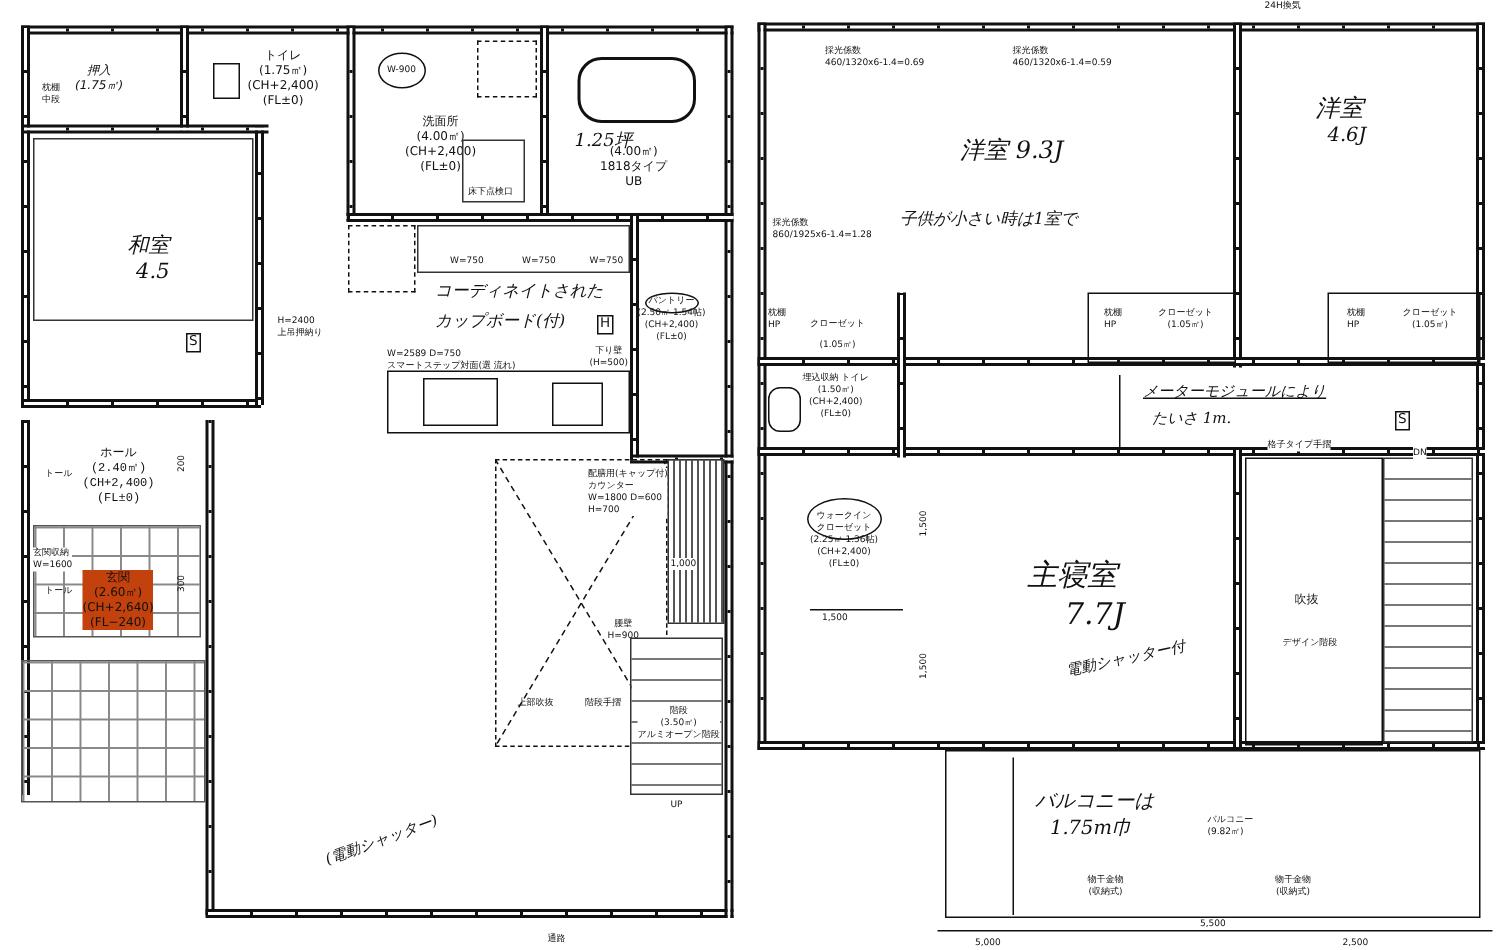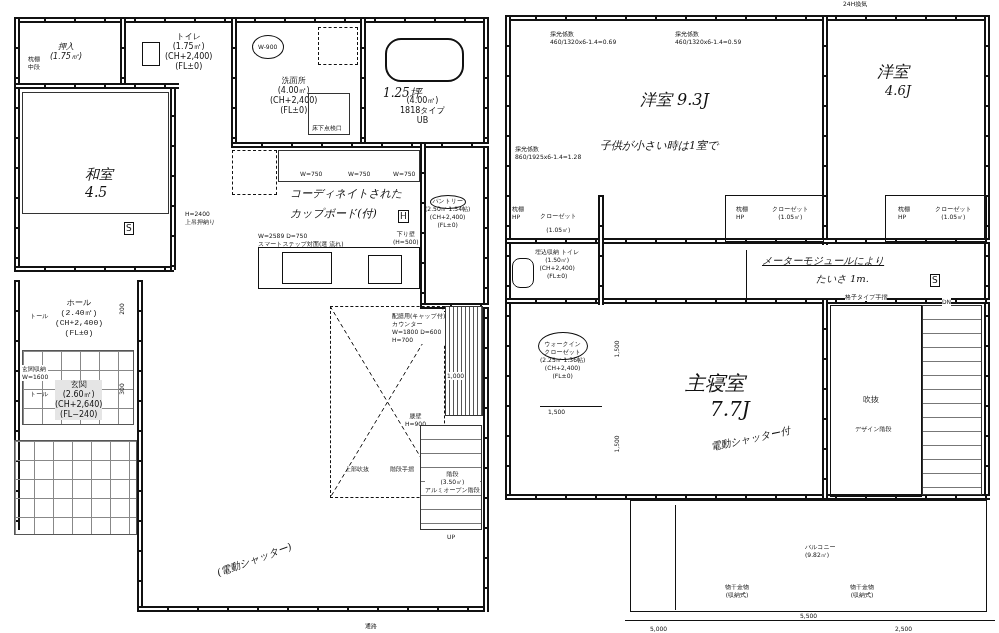--- a/index.html
+++ b/index.html
@@ -70,21 +70,21 @@
 
   <div class="abs" style="left:385px;top:38px;width:75px;height:40px;border:2px solid #111;border-radius:16px;"></div>
   <div class="hand" style="left:383px;top:85px;font-size:12px;">1.25坪</div>
   <div class="lbl" style="left:400px;top:96px;">
     <div>(4.00㎡)</div>
     <div>1818タイプ</div>
     <div>UB</div>
   </div>
 
   <div class="abs" style="left:22px;top:92px;width:145px;height:120px;border:1px solid #333;"></div>
-  <div class="hand" style="left:85px;top:166px;text-align:left;">
+  <div class="hand" style="left:85px;top:155px;text-align:right;">
     <div>和室</div>
     <div>4.5</div>
   </div>
   <div class="icon" style="left:124px;top:222px;border:1px solid #111;padding:1px;">S</div>
   <div class="lbl small" style="left:185px;top:210px;text-align:left;">
     <div>H=2400</div>
     <div>上吊押納り</div>
   </div>
 
   <div class="dash" style="left:232px;top:150px;width:45px;height:45px;"></div>
@@ -124,21 +124,21 @@
   </div>
   <div class="lbl small" style="left:116px;top:305px;transform:rotate(-90deg);">200</div>
 
   <div class="tile" style="left:22px;top:350px;width:112px;height:75px;"></div>
   <div class="lbl small" style="left:30px;top:312px;">トール</div>
   <div class="lbl small" style="left:22px;top:365px;text-align:left;background:#fff;">
     <div>玄関収納</div>
     <div>W=1600</div>
   </div>
   <div class="lbl small" style="left:30px;top:390px;">トール</div>
-  <div class="lbl" style="left:55px;top:380px;background:#e5e5e5;">
+  <div class="lbl" style="left:55px;top:380px;background:#c2410c;">
     <div>玄関</div>
     <div>(2.60㎡)</div>
     <div>(CH+2,640)</div>
     <div>(FL−240)</div>
   </div>
   <div class="lbl small" style="left:116px;top:385px;transform:rotate(-90deg);">300</div>
   <div class="tile" style="left:14px;top:440px;width:123px;height:95px;"></div>
 
   <div class="dash" style="left:330px;top:306px;width:115px;height:192px;"></div>
   <svg class="abs" style="left:330px;top:306px;" width="115" height="192">
@@ -233,21 +233,21 @@
   <div class="abs" style="left:12px;top:258px;width:20px;height:28px;border:1.5px solid #111;border-radius:8px;"></div>
   <div class="lbl small" style="left:35px;top:248px;">
     <div>埋込収納 トイレ</div>
     <div>(1.50㎡)</div>
     <div>(CH+2,400)</div>
     <div>(FL±0)</div>
   </div>
 
   <div class="vline" style="left:246px;top:250px;height:48px;"></div>
   <div class="hand" style="left:262px;top:254px;font-size:10px;text-decoration:underline;">メーターモジュールにより</div>
-  <div class="hand" style="left:268px;top:272px;font-size:10px;margin-left:48px;">たいさ 1m.</div>
+  <div class="hand" style="left:268px;top:272px;font-size:10px;">たいさ 1m.</div>
   <div class="icon" style="left:430px;top:274px;border:1px solid #111;padding:1px;">S</div>
 
   <div class="circle" style="left:38px;top:332px;width:50px;height:28px;"></div>
   <div class="lbl small" style="left:40px;top:340px;">
     <div>ウォークイン</div>
     <div>クローゼット</div>
     <div>(2.25㎡ 1.36帖)</div>
     <div>(CH+2,400)</div>
     <div>(FL±0)</div>
   </div>
@@ -264,20 +264,24 @@
 
   <div class="lbl small" style="left:345px;top:293px;background:#fff;">格子タイプ手摺</div>
   <div class="abs" style="left:330px;top:305px;width:90px;height:190px;border:1.5px solid #111;"></div>
   <div class="lbl" style="left:363px;top:395px;">吹抜</div>
   <div class="stairs" style="left:422px;top:305px;width:60px;height:190px;"></div>
   <div class="lbl small" style="left:442px;top:298px;background:#fff;">DN</div>
   <div class="lbl small" style="left:355px;top:425px;">デザイン階段</div>
 
   <div class="abs" style="left:130px;top:500px;width:355px;height:110px;border:1.5px solid #111;"></div>
   <div class="vline" style="left:175px;top:505px;height:105px;"></div>
+  <div class="hand" style="left:190px;top:525px;font-size:13px;">
+    <div>バルコニーは</div>
+    <div style="margin-left:10px;">1.75m巾</div>
+  </div>
   <div class="lbl small" style="left:305px;top:543px;text-align:left;">
     <div>バルコニー</div>
     <div>(9.82㎡)</div>
   </div>
   <div class="lbl small" style="left:225px;top:583px;">
     <div>物干金物</div>
     <div>(収納式)</div>
   </div>
   <div class="lbl small" style="left:350px;top:583px;">
     <div>物干金物</div>

